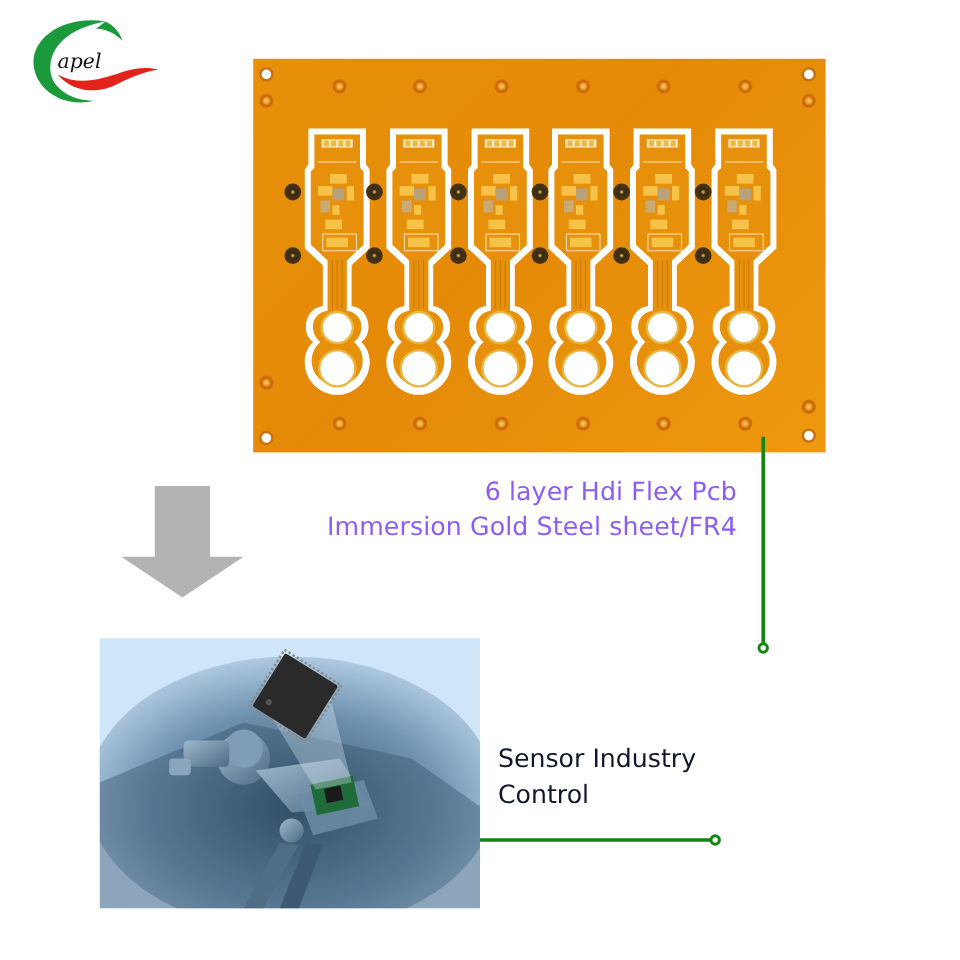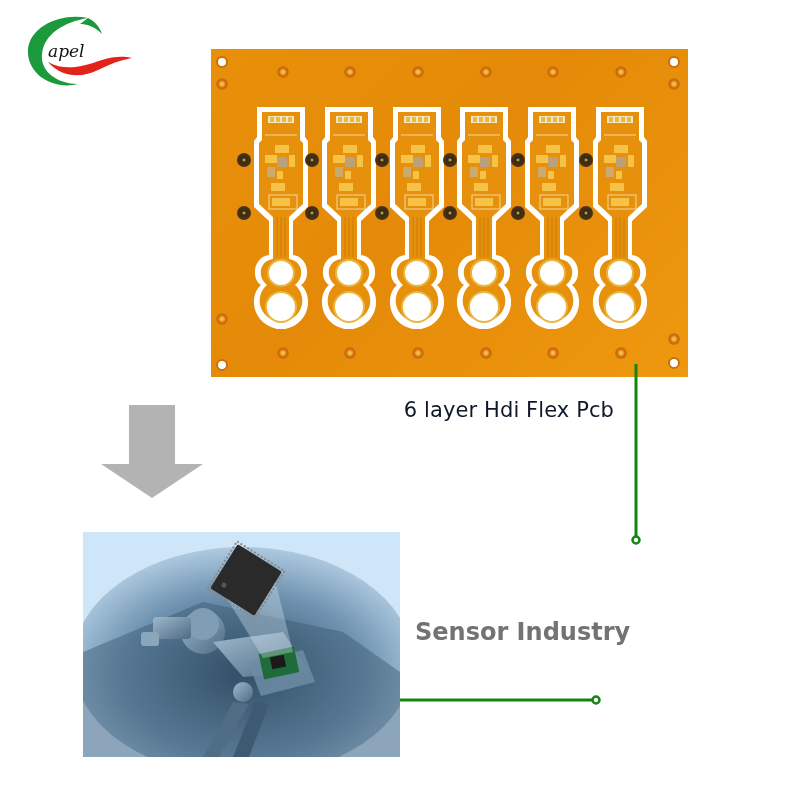--- a/index.html
+++ b/index.html
@@ -10,36 +10,36 @@
 
   .pcb {
     position: absolute; left: 211px; top: 49px; width: 477px; height: 328px;
     background: linear-gradient(135deg, #e8900a 0%, #e48a08 45%, #ee980f 100%);
     overflow: hidden;
   }
   .pcb svg { position: absolute; left: 0; top: 0; }
 
   .spec-text {
     position: absolute; right: 186px; top: 396px;
-    text-align: right; font-size: 21px; line-height: 29px; color: #0f172a;
+    text-align: right; font-size: 21px; line-height: 29px; color: #8b5cf6;
     white-space: nowrap; letter-spacing: 0.1px;
   }
   .spec-line { display: block; }
 
   .arrow { position: absolute; left: 101px; top: 405px; width: 102px; height: 93px; }
 
   .photo {
     position: absolute; left: 83px; top: 532px; width: 317px; height: 225px;
     background: #cfe6f8; overflow: hidden;
   }
   .photo svg { position: absolute; left: 0; top: 0; }
 
   .app-text {
     position: absolute; left: 415px; top: 617px;
-    font-size: 24px; line-height: 30px; color: #737373; white-space: nowrap; font-weight: bold;
+    font-size: 21px; line-height: 30px; color: #0f172a; white-space: nowrap;
   }
   .app-line { display: block; }
 
   .connector { position: absolute; left: 0; top: 0; width: 800px; height: 800px; pointer-events: none; }
 </style>
 </head>
 <body>
 
 <div class="logo">
   <svg width="120" height="80" viewBox="0 0 120 80">
@@ -134,20 +134,21 @@
     <circle cx="463" cy="35" r="6" fill="url(#via)"></circle>
     <circle cx="11" cy="270" r="6" fill="url(#via)"></circle>
     <circle cx="11" cy="316" r="5" fill="#ffffff" stroke="#c8700a" stroke-width="2"></circle>
     <circle cx="463" cy="290" r="6" fill="url(#via)"></circle>
     <circle cx="463" cy="314" r="5" fill="#ffffff" stroke="#c8700a" stroke-width="2"></circle>
   </svg>
 </div>
 
 <div class="spec-text">
   <span class="spec-line">6 layer Hdi Flex Pcb</span>
+  <span class="spec-line">Immersion Gold Steel sheet/FR4</span>
 </div>
 
 <div class="arrow">
   <svg width="102" height="93" viewBox="0 0 102 93">
     <polygon points="28,0 74,0 74,59 102,59 51,93 0,59 28,59" fill="#b3b3b3"></polygon>
   </svg>
 </div>
 
 <div class="photo">
   <svg width="317" height="225" viewBox="0 0 317 225">
@@ -185,20 +186,21 @@
     <g transform="translate(163 48) rotate(32)">
       <rect x="-26" y="-26" width="52" height="52" rx="2" fill="#2a2a2a"></rect>
       <rect x="-28" y="-28" width="56" height="56" fill="none" stroke="#8a8a8a" stroke-width="2" stroke-dasharray="2 2"></rect>
       <circle cx="-16" cy="16" r="2.5" fill="#555555"></circle>
     </g>
   </svg>
 </div>
 
 <div class="app-text">
   <span class="app-line">Sensor Industry</span>
+  <span class="app-line">Control</span>
 </div>
 
 <svg class="connector" viewBox="0 0 800 800">
   <line x1="636" y1="364" x2="636" y2="536" stroke="#128512" stroke-width="3"></line>
   <circle cx="636" cy="540" r="3.5" fill="#ffffff" stroke="#128512" stroke-width="2.5"></circle>
   <line x1="400" y1="700" x2="592" y2="700" stroke="#128512" stroke-width="3"></line>
   <circle cx="596" cy="700" r="3.5" fill="#ffffff" stroke="#128512" stroke-width="2.5"></circle>
 </svg>
 
 </body></html>

